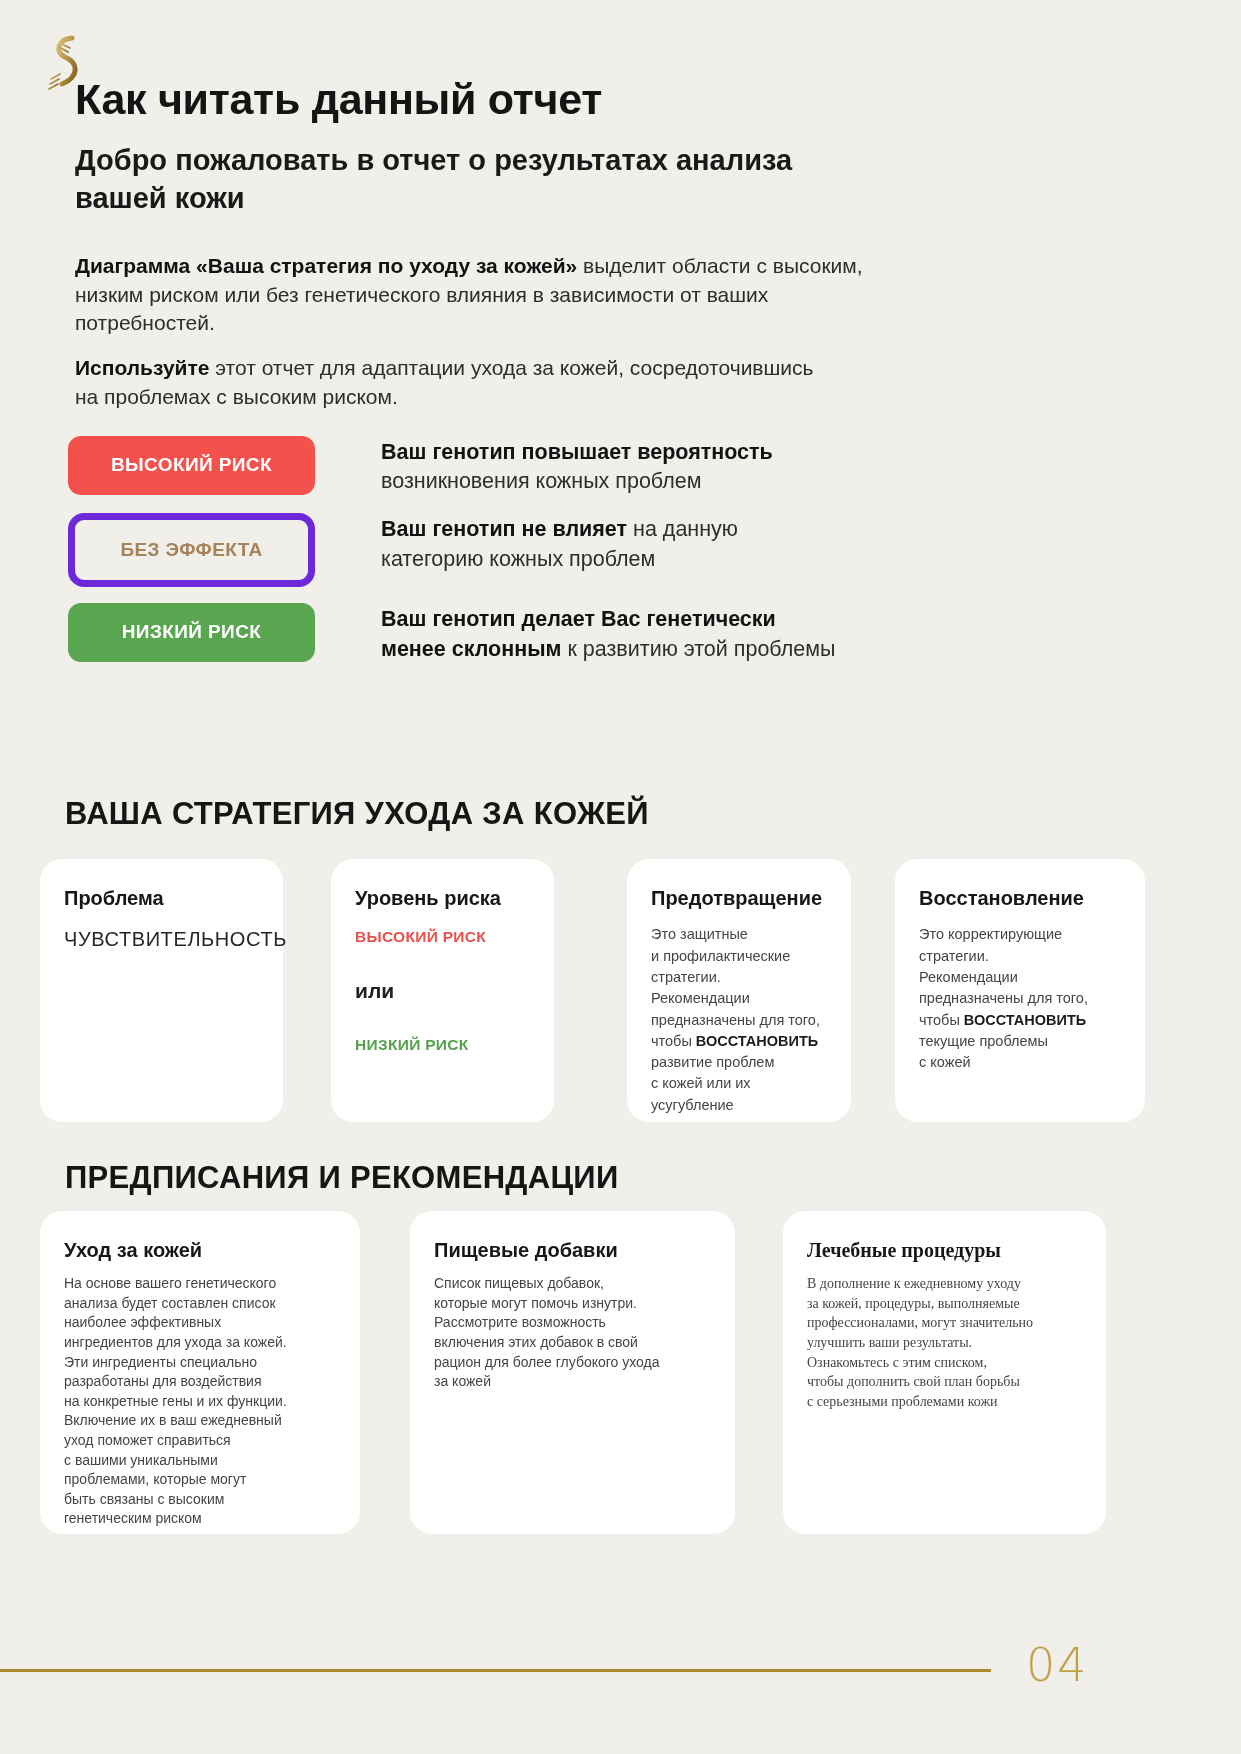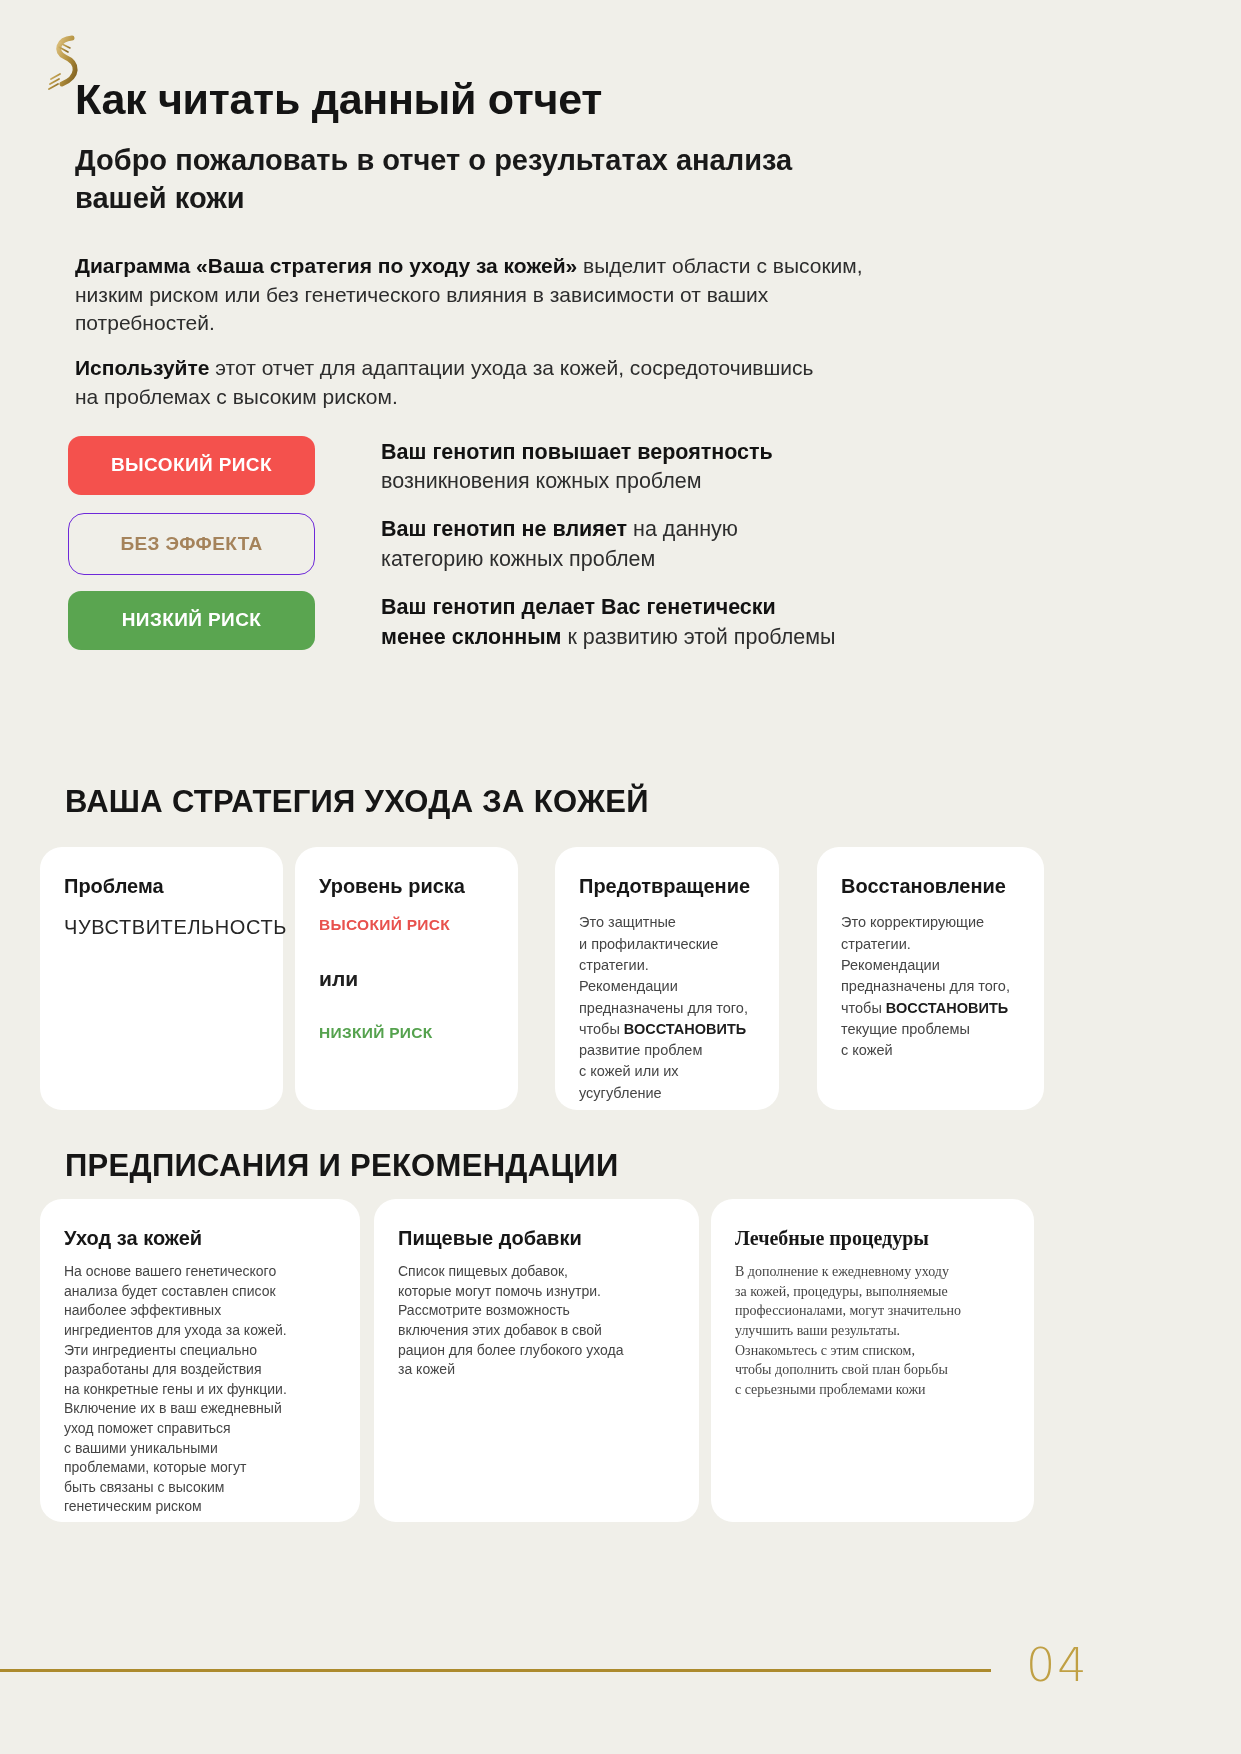--- a/index.html
+++ b/index.html
@@ -19,43 +19,43 @@
   .intro p { margin:0 0 16px; font-size:21px; line-height:1.37; white-space:pre-line;
     color:#2d2d2d; max-width:1110px; }
   .intro b { color:#121212; font-weight:700; }
 
   .legend { margin:24px 0 0 68px; }
   .legend-row { display:flex; align-items:flex-start; margin-bottom:16px; }
   .badge { width:247px; height:59px; border-radius:13px; display:flex; align-items:center;
     justify-content:center; font-size:19px; font-weight:700; letter-spacing:.4px;
     box-sizing:border-box; flex:0 0 auto; }
   .badge-high { background:#f4514d; color:#ffffff; }
-  .badge-none { background:transparent; border:1px solid #6d28d9; color:#a5835b;
-    border-radius:16px; height:62px; }
+  .badge-none { background:transparent; border:7px solid #6d28d9; color:#a5835b;
+    border-radius:16px; height:74px; }
   .badge-low { background:#5aa550; color:#ffffff; }
   .legend-desc { margin:2px 0 0 66px; font-size:21.5px; line-height:1.38;
     white-space:pre-line; color:#2d2d2d; }
   .legend-desc b { color:#121212; font-weight:700; }
 
   .section-heading { margin:132px 0 0 65px; font-size:31px; font-weight:700;
     letter-spacing:.3px; color:#161616; }
   .section-heading.second { margin-top:38px; }
 
-  .cards-row { display:flex; margin-left:40px; }
+  .cards-row { display:flex; margin-left:40px;gap:36px; }
   .card { background:#ffffff; border-radius:22px; padding:28px 24px 0;
     box-sizing:border-box; flex:0 0 auto; }
   .card-title { font-size:20px; font-weight:700; color:#171717; }
   .card-body { margin:14px 0 0; font-size:14.5px; line-height:1.47; color:#454545;
     white-space:pre-line; }
   .card-body b { color:#1c1c1c; font-weight:700; }
 
   .strategy-cards { margin-top:27px; }
   .strategy-cards .card { height:263px; }
   .sc1 { width:243px; } .sc2 { width:223px; margin-left:12px; }
-  .sc3 { width:224px; margin-left:37px; } .sc4 { width:227px; margin-left:38px; }
+  .sc3 { width:224px; margin-left:37px; } .sc4 { width:250px; margin-left:8px; }
   .problem-value { margin-top:18px; font-size:20px; letter-spacing:.6px;
     color:#262626; font-weight:500; }
   .risk-high { margin-top:18px; color:#e8514d; font-weight:700; font-size:15.5px; letter-spacing:.3px; }
   .risk-or  { margin-top:33px; color:#202020; font-weight:700; font-size:21px; }
   .risk-low { margin-top:33px; color:#55a24e; font-weight:700; font-size:15.5px; letter-spacing:.3px; }
 
   .prescription-cards { margin-top:15px; }
   .prescription-cards .card { height:323px; }
   .pc1 { width:320px; } .pc2 { width:325px; margin-left:14px; } .pc3 { width:323px; margin-left:12px;font-family:Liberation Serif, serif; }
   .prescription-cards .card-body { font-size:14px; line-height:1.4; margin-top:12px; }

